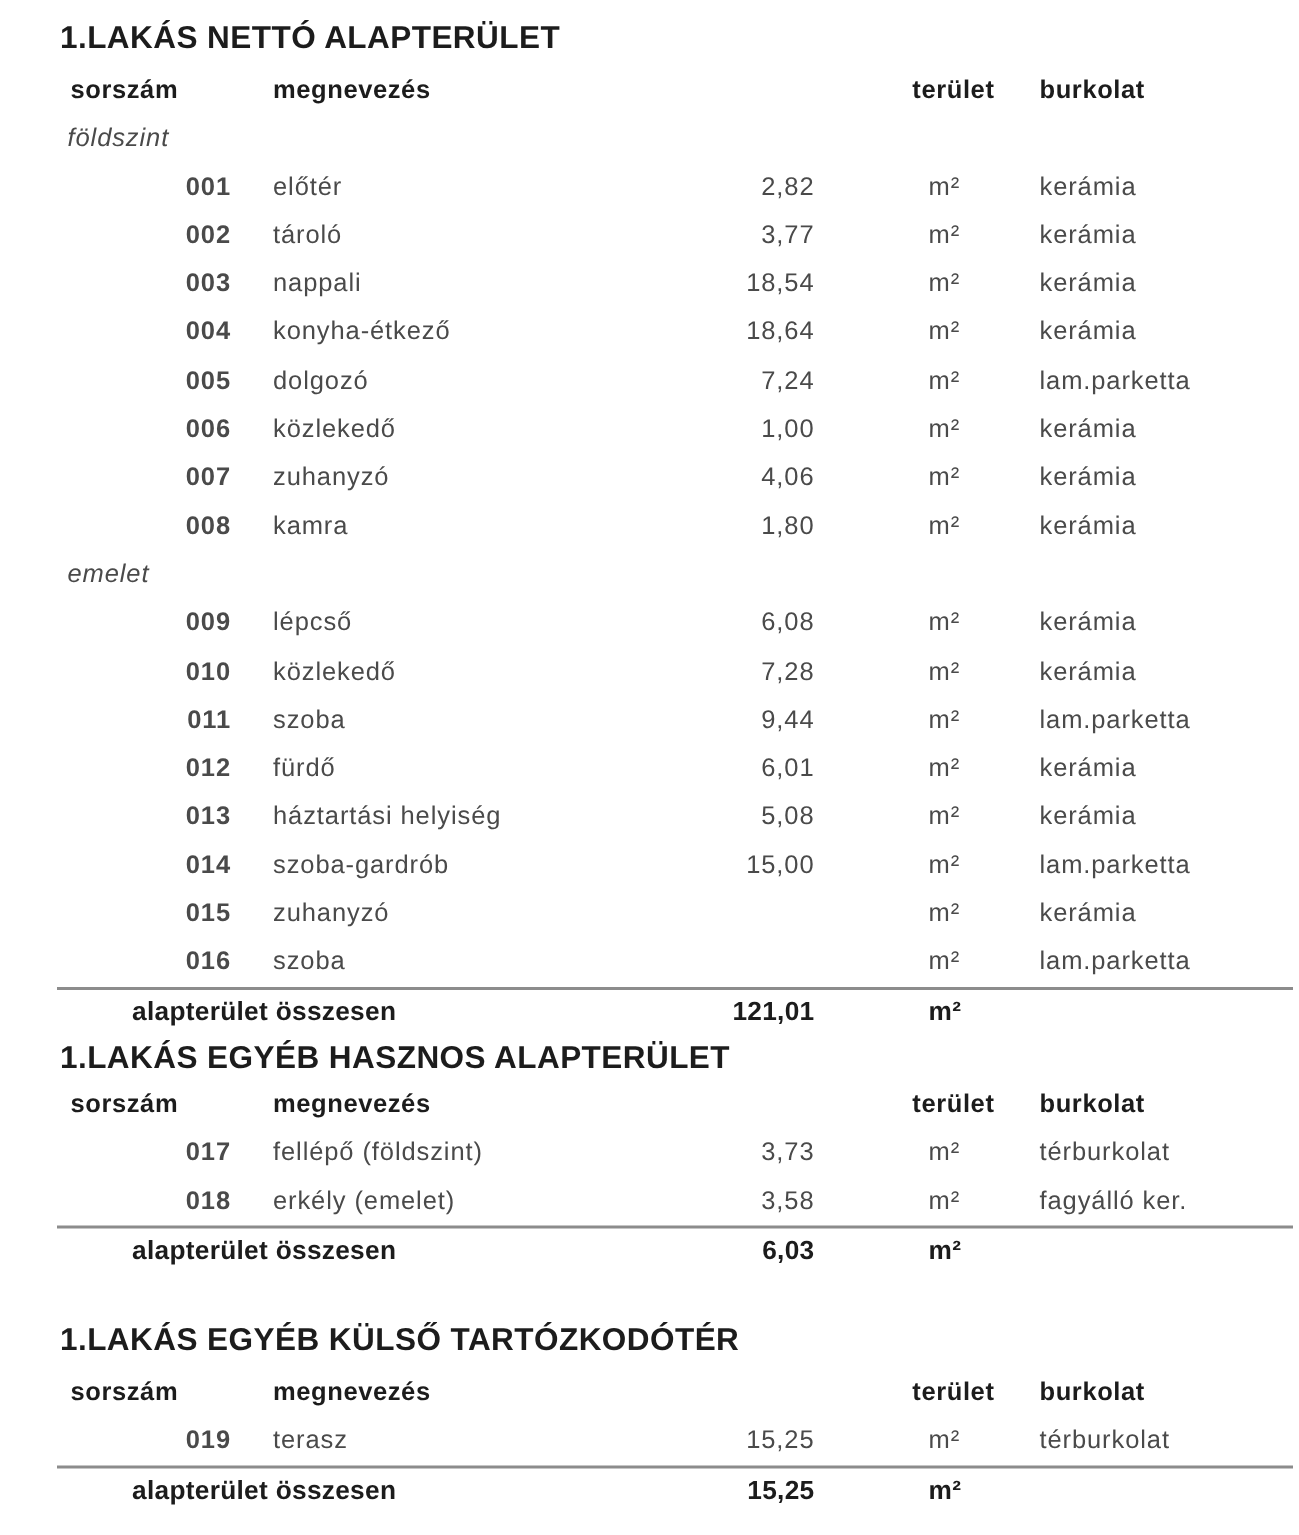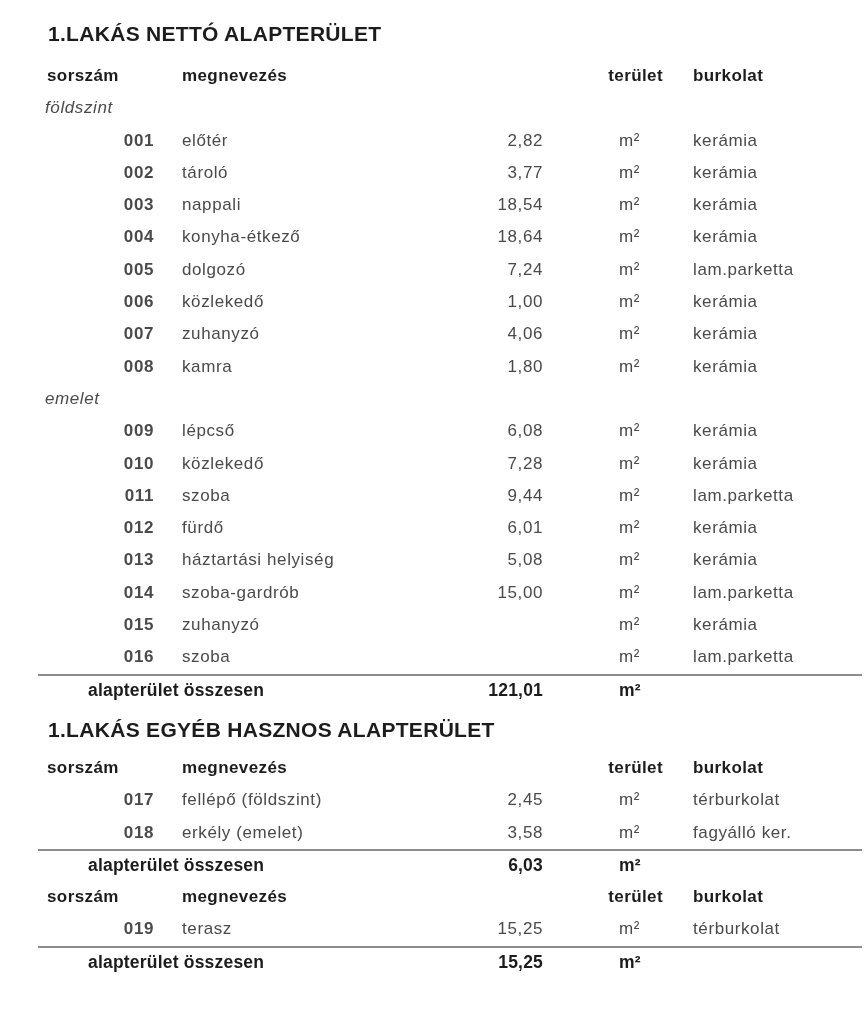--- a/index.html
+++ b/index.html
@@ -12,21 +12,21 @@
   .page{
     position:relative;
     width:866px;
     height:1023px;
     background:var(--bg);
     font-family:"Liberation Sans","DejaVu Sans",sans-serif;
     color:var(--body-text);
     overflow:hidden;
   }
   .title{
-    margin:8px;
+    margin:0;
     padding:12px 0 4px 40px;
     line-height:28px;
     font-size:21px;
     font-weight:bold;
     letter-spacing:.3px;
     color:var(--strong-text);
   }
   .title.t2{padding-top:2px;padding-bottom:0;}
   .title.t3{padding-top:31px;padding-bottom:4px;}
   .row{
@@ -224,41 +224,42 @@
     <div class="row head">
       <span class="cell h-sorszam">sorszám</span>
       <span class="cell c-name">megnevezés</span>
       <span class="cell h-terulet">terület</span>
       <span class="cell c-burk">burkolat</span>
     </div>
     <div>
   <div class="row item">
     <span class="cell c-num">017</span>
     <span class="cell c-name">fellépő (földszint)</span>
-    <span class="cell c-area">2,45</span>
+    <span class="cell c-area">3,73</span>
     <span class="cell c-unit">m²</span>
     <span class="cell c-burk">térburkolat</span>
   </div>
 
   <div class="row item">
     <span class="cell c-num">018</span>
     <span class="cell c-name">erkély (emelet)</span>
     <span class="cell c-area">3,58</span>
     <span class="cell c-unit">m²</span>
     <span class="cell c-burk">fagyálló ker.</span>
   </div>
 </div>
     <div class="row total">
       <span class="cell c-total-label">alapterület összesen</span>
       <span class="cell c-area">6,03</span>
       <span class="cell c-unit">m²</span>
     </div>
   </section>
 
   <section>
+    <h1 class="title t3">1.LAKÁS EGYÉB KÜLSŐ TARTÓZKODÓTÉR</h1>
     <div class="row head">
       <span class="cell h-sorszam">sorszám</span>
       <span class="cell c-name">megnevezés</span>
       <span class="cell h-terulet">terület</span>
       <span class="cell c-burk">burkolat</span>
     </div>
     <div>
   <div class="row item">
     <span class="cell c-num">019</span>
     <span class="cell c-name">terasz</span>

